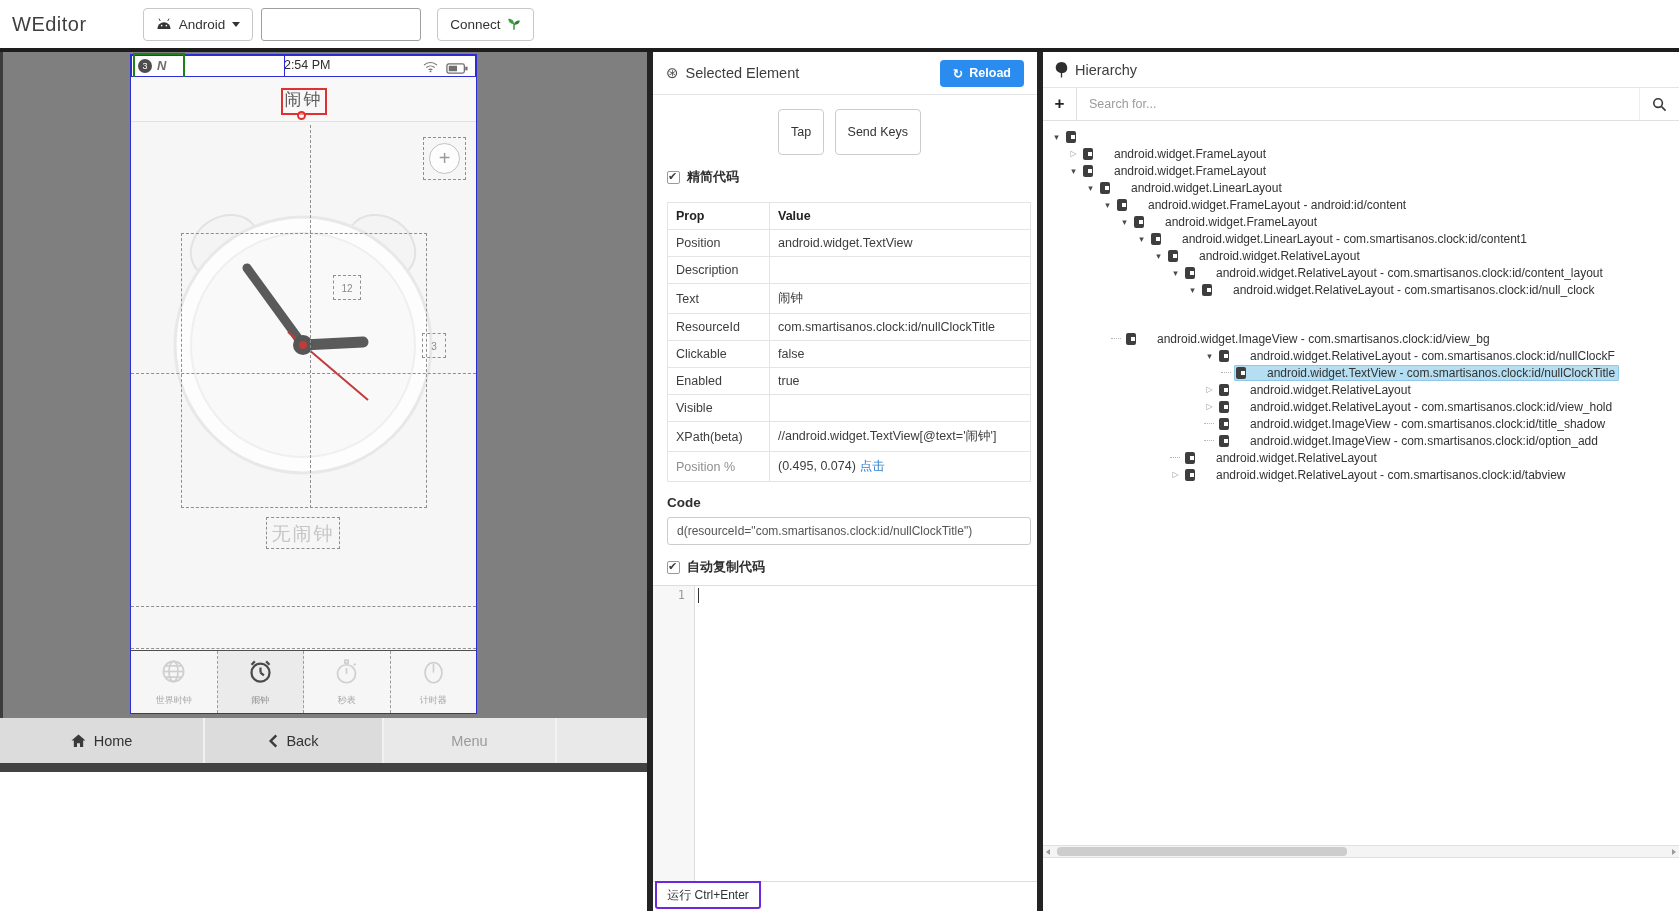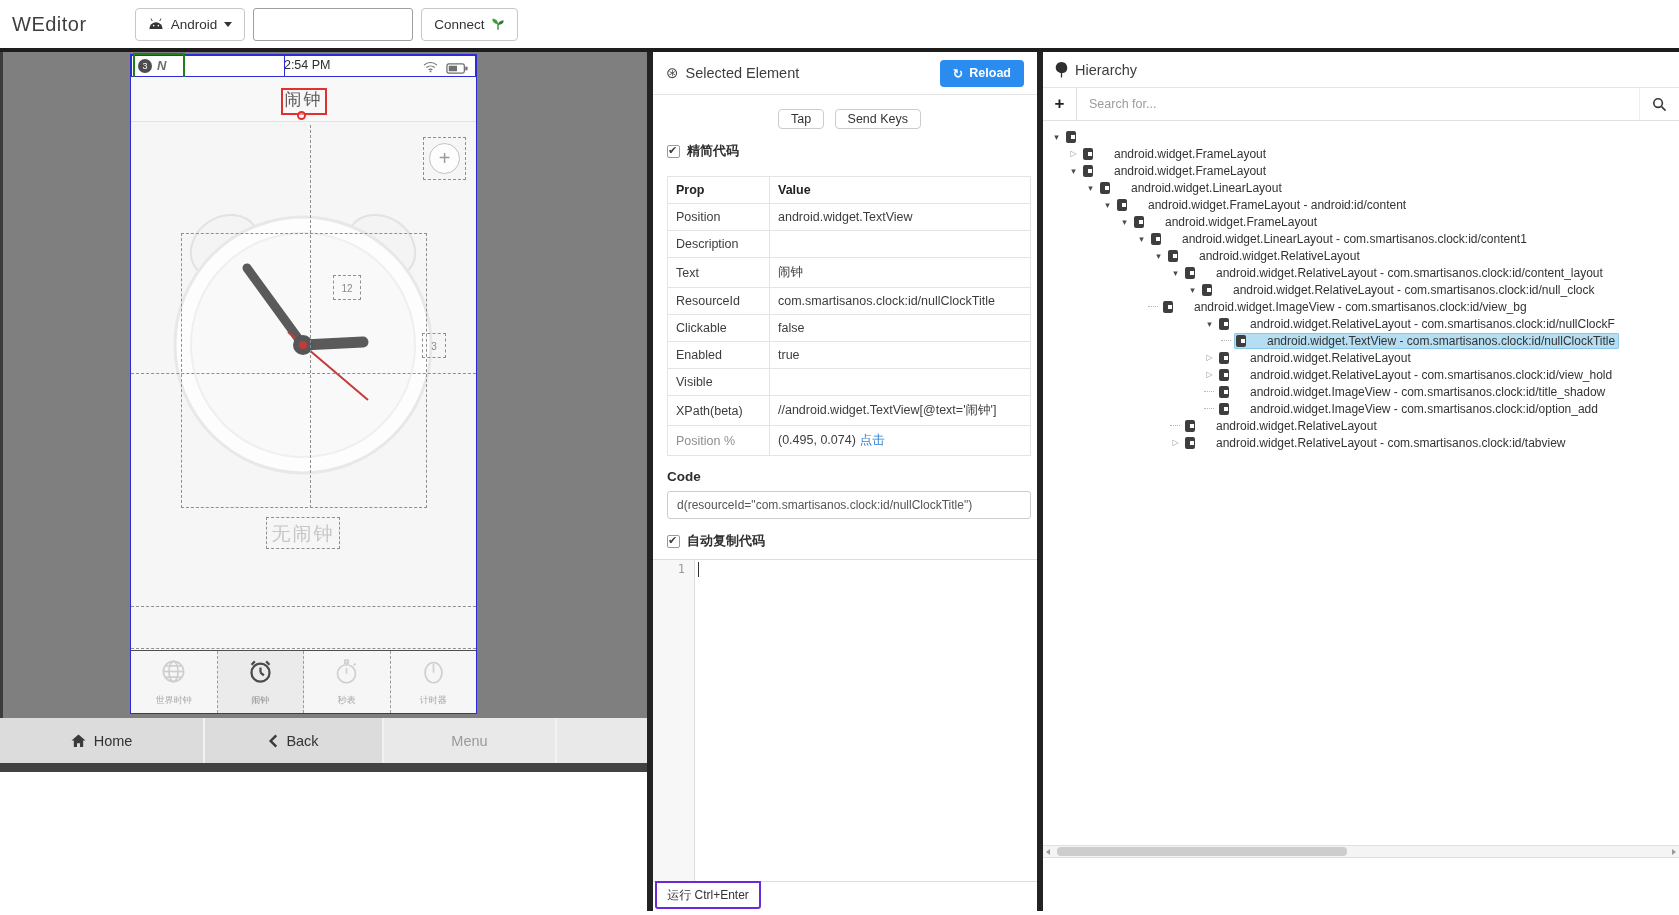--- a/index.html
+++ b/index.html
@@ -2,21 +2,21 @@
 <html><head>
 <meta charset="utf-8">
 <style>
   * { margin:0; padding:0; box-sizing:border-box; }
   body { font-family:"Liberation Sans","DejaVu Sans",sans-serif; background:#fff; overflow:hidden; }
   .app { position:relative; width:1679px; height:915px; background:#fff; }
 
   
   .topbar { height:48px; display:flex; align-items:center; padding-left:12px; background:#fff; }
   .brand { font-size:20px; color:#3f3f3f; margin-right:48px; letter-spacing:.5px; }
-  .tb-btn { height:33px; border:1px solid #c7c7c7; border-radius:4px; background:#fff; display:inline-flex; align-items:center; gap:7px; padding:0 12px; font-size:13.5px; color:#333; cursor:pointer; }
+  .tb-btn { height:33px; border:1px solid #c7c7c7; border-radius:4px; background:#fff; display:inline-flex; align-items:center; gap:7px; padding:0 12px; font-size:13.5px; color:#333; cursor:pointer;margin-left:8px; }
   .tb-input { height:33px; width:160px; border:1px solid #9f9f9f; border-radius:3px; margin:0 8px 0 8px; padding:0 8px; font-size:13px; color:#333; }
   .caret { width:0; height:0; border-left:4px solid transparent; border-right:4px solid transparent; border-top:5px solid #333; display:inline-block; }
 
   
   .main { display:flex; height:863px; border-top:4px solid #1d1d1d; }
   .vdiv { width:6px; background:#232323; }
 
   
   .left { position:relative; width:647px; background:#fff; overflow:hidden; }
   .stage { position:absolute; left:0; top:0; width:647px; height:711px; background:#7f7f7f; border-left:3px solid #3c3c3c; }
@@ -60,21 +60,21 @@
   .nav-seg.menu { width:173px; background:#e9e9e9; color:#9a9a9a; }
 
   
   .mid { width:384px; background:#fff; display:flex; flex-direction:column; overflow:hidden; }
   .panel-header { height:43px; border-bottom:1px solid #e4e4e4; display:flex; align-items:center; padding:0 13px; flex:0 0 auto; }
   .ph-icon { font-family:"DejaVu Sans",sans-serif; font-size:15px; color:#4a4a4a; margin-right:7px; }
   .ph-title { font-size:14.5px; color:#3d3d3d; }
   .reload { margin-left:auto; background:#2b8cf0; color:#fff; border:none; border-radius:4px; height:27px; padding:0 13px; font-size:12.5px; display:flex; align-items:center; gap:6px; cursor:pointer; font-weight:bold; }
   .mid-content { padding:0 5px 0 14px; flex:0 0 auto; }
   .actions { text-align:center; margin-top:14px; }
-  .sm-btn { height:20px; border:1px solid #ccc; border-radius:4px; background:#fff; font-size:12.5px; color:#333; padding:0 12px; margin:0 3px; cursor:pointer; }
+  .sm-btn { height:46px; border:1px solid #ccc; border-radius:4px; background:#fff; font-size:12.5px; color:#333; padding:0 12px; margin:0 3px; cursor:pointer; }
   .chk-row { display:flex; align-items:center; gap:7px; margin-top:13px; font-size:13px; color:#2e2e2e; font-weight:bold; }
   .chk-row.normal { font-weight:bold; }
   .cb { width:13px; height:13px; border:1px solid #9a9a9a; border-radius:2px; background:#fff; position:relative; cursor:pointer; }
   .cb::after { content:"✔"; position:absolute; left:0px; top:-2px; font-size:11px; color:#3d3d3d; }
   table.props { border-collapse:collapse; width:364px; margin-top:16px; table-layout:fixed; }
   table.props th, table.props td { border:1px solid #e4e4e4; font-size:12.5px; padding:6px 8px; text-align:left; color:#3d3d3d; overflow:hidden; white-space:nowrap; }
   table.props th { color:#222; font-weight:bold; }
   table.props .c1 { width:102px; }
   table.props tr:last-child td.pname { color:#8f8f8f; }
   .pos-link { color:#2f7fd1; text-decoration:none; margin-left:4px; cursor:pointer; }
@@ -452,21 +452,21 @@
               <span class="n-label">android.widget.RelativeLayout - com.smartisanos.clock:id/content_layout</span>
             </span>
           </div>
           <div class="tree-row" style="padding-left: 142px;">
             <span class="n-arrow open">▾</span>
             <span class="n-a">
               <span class="n-icon"></span>
               <span class="n-label">android.widget.RelativeLayout - com.smartisanos.clock:id/null_clock</span>
             </span>
           </div>
-          <div class="tree-row" style="padding-left: 103px;">
+          <div class="tree-row" style="padding-left: 66px; margin-top: 32px;">
             <span class="n-arrow leaf"></span>
             <span class="n-a">
               <span class="n-icon"></span>
               <span class="n-label">android.widget.ImageView - com.smartisanos.clock:id/view_bg</span>
             </span>
           </div>
           <div class="tree-row" style="padding-left: 159px;">
             <span class="n-arrow open">▾</span>
             <span class="n-a">
               <span class="n-icon"></span>

